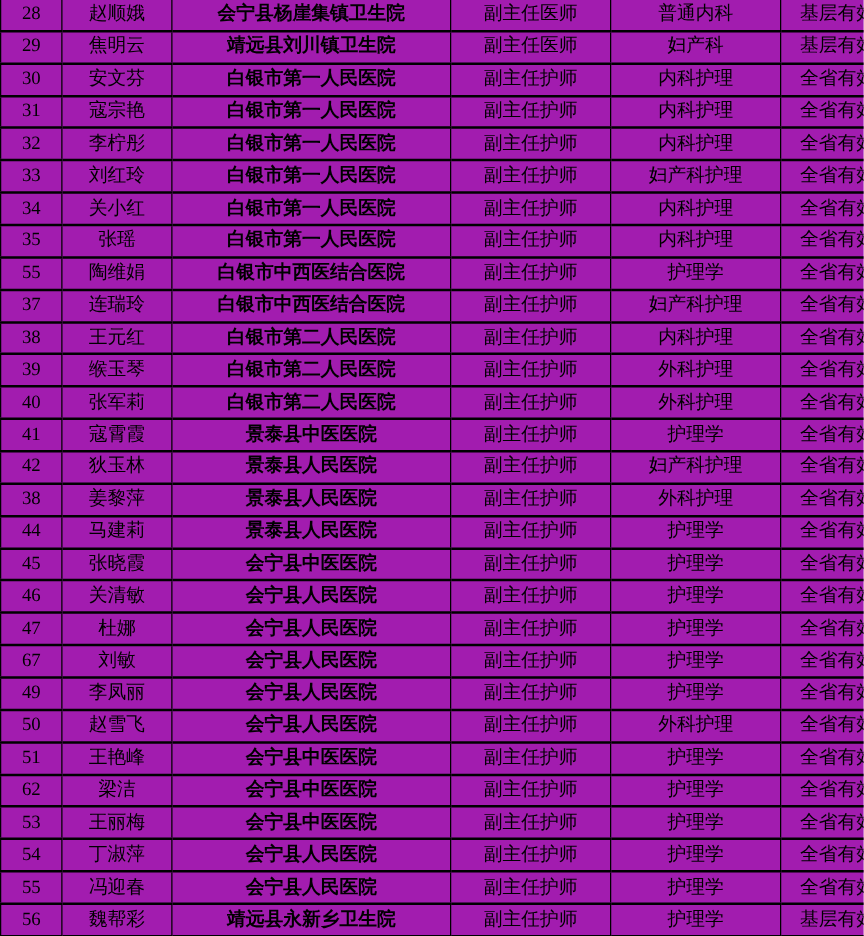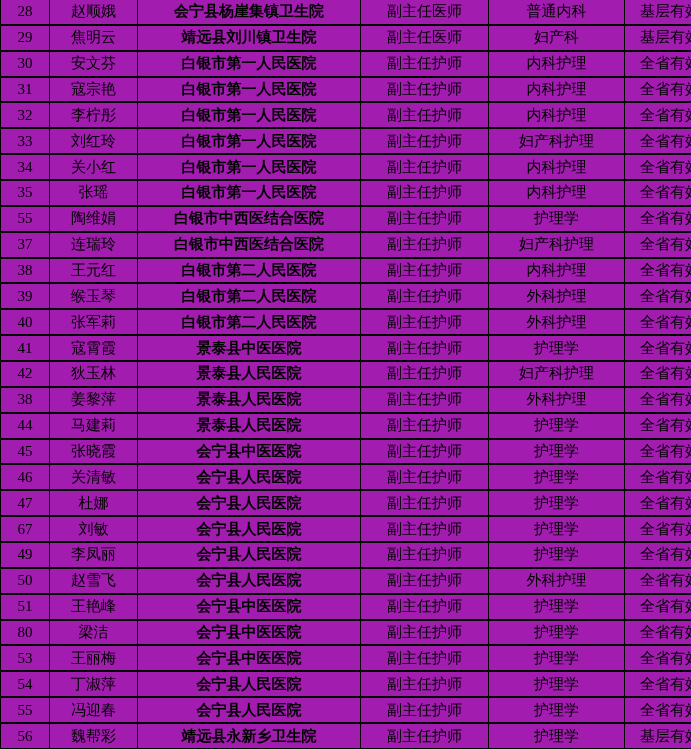--- a/index.html
+++ b/index.html
@@ -260,21 +260,21 @@
   <tr>
     <td class="col-no">51</td>
     <td class="col-name">王艳峰</td>
     <td class="col-hospital">会宁县中医医院</td>
     <td class="col-title">副主任护师</td>
     <td class="col-spec">护理学</td>
     <td class="col-valid">全省有效</td>
   </tr>
 
   <tr>
-    <td class="col-no">80</td>
+    <td class="col-no">62</td>
     <td class="col-name">梁洁</td>
     <td class="col-hospital">会宁县中医医院</td>
     <td class="col-title">副主任护师</td>
     <td class="col-spec">护理学</td>
     <td class="col-valid">全省有效</td>
   </tr>
 
   <tr>
     <td class="col-no">53</td>
     <td class="col-name">王丽梅</td>

